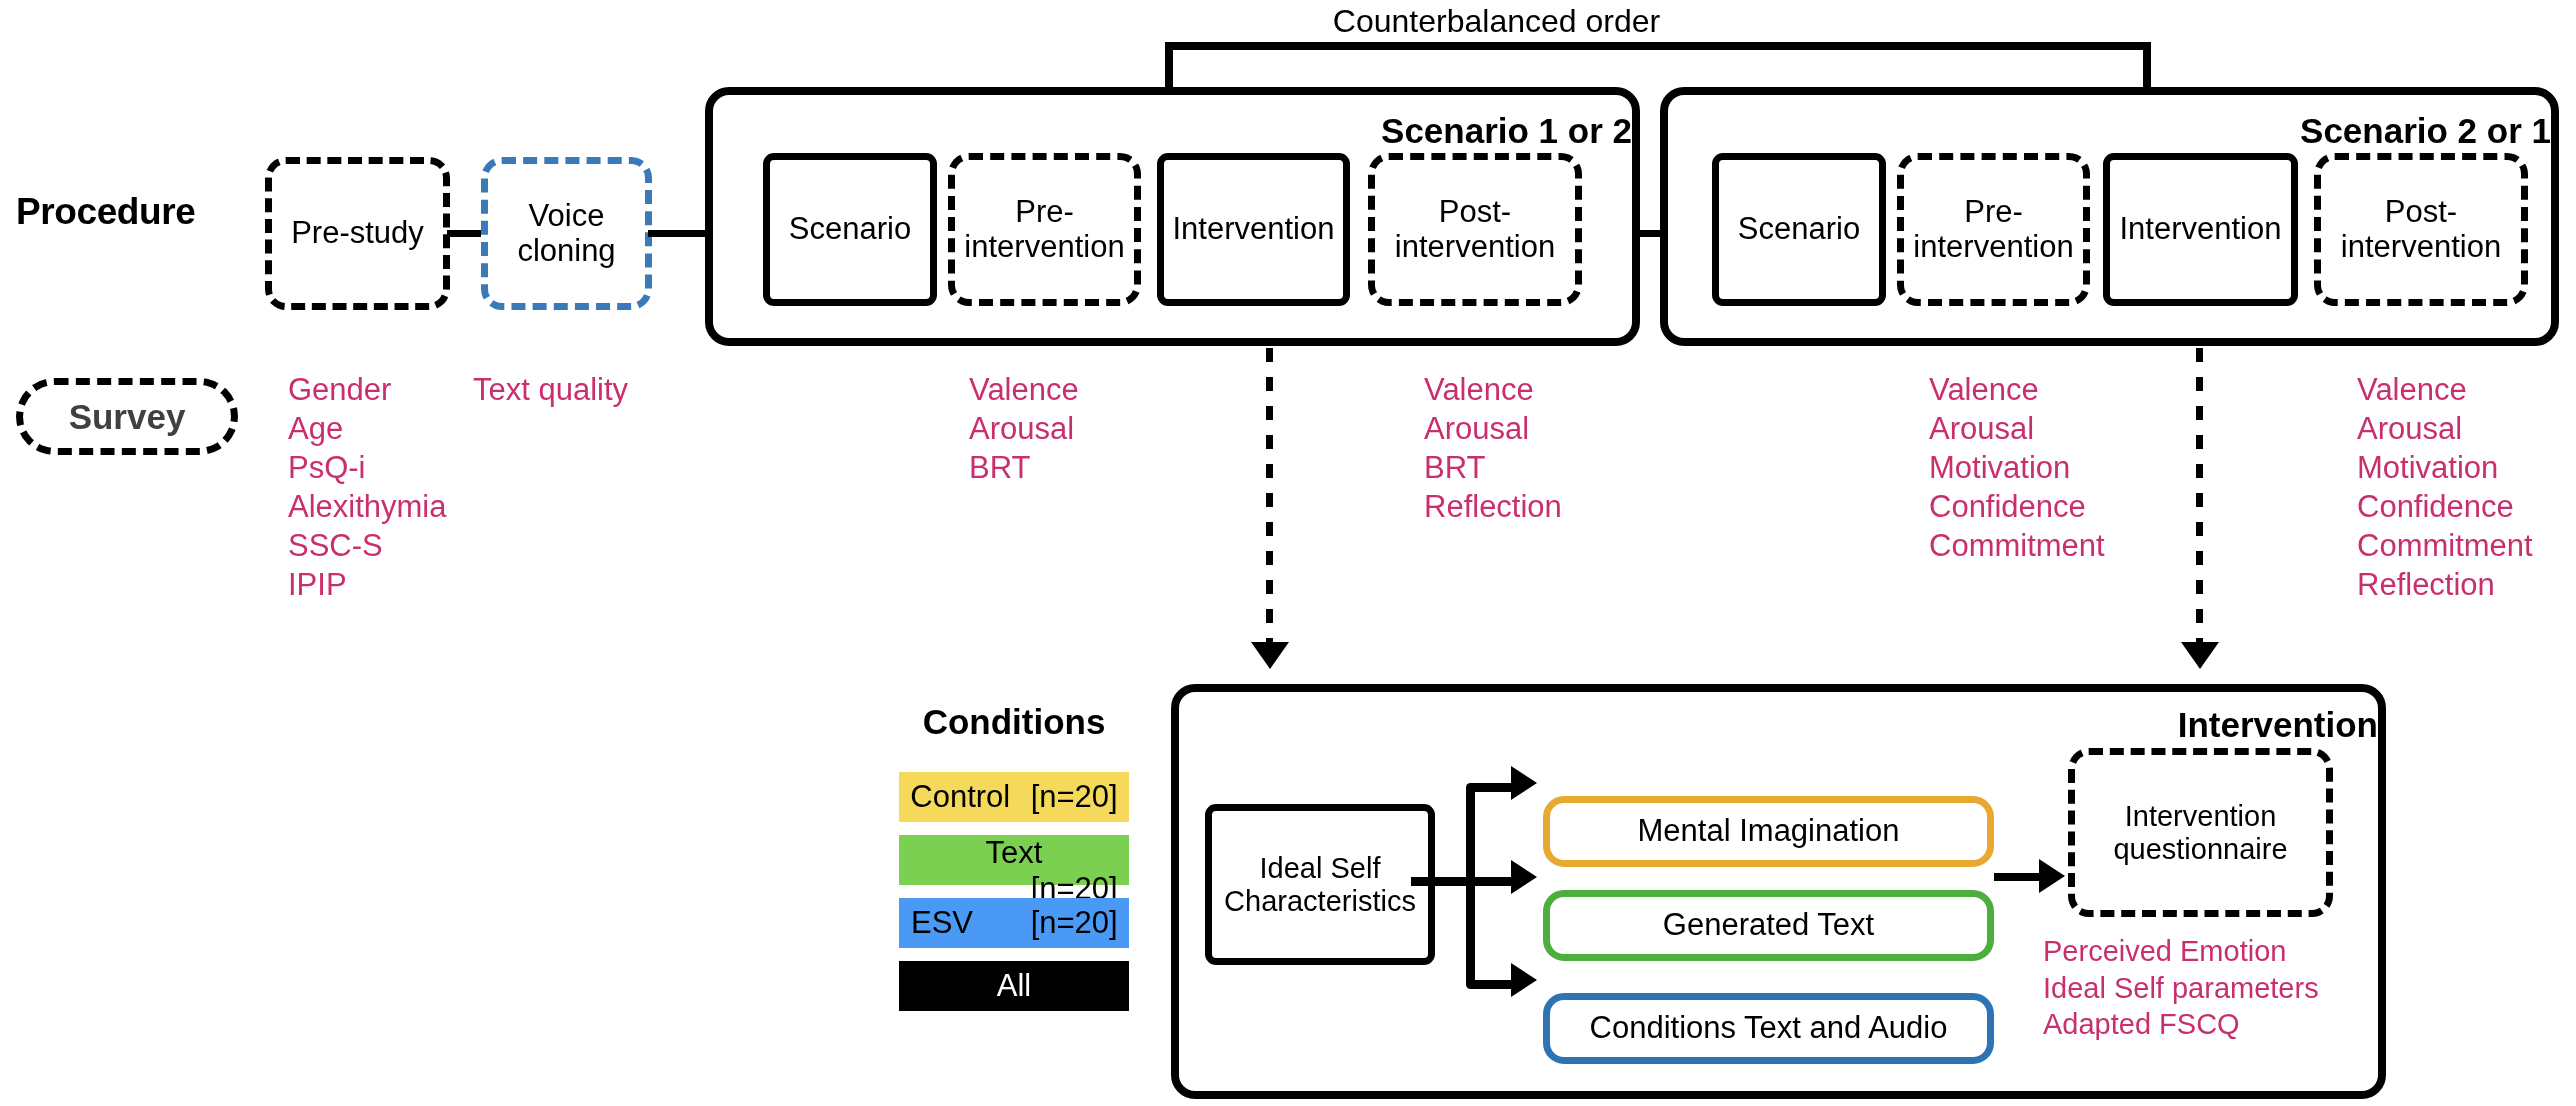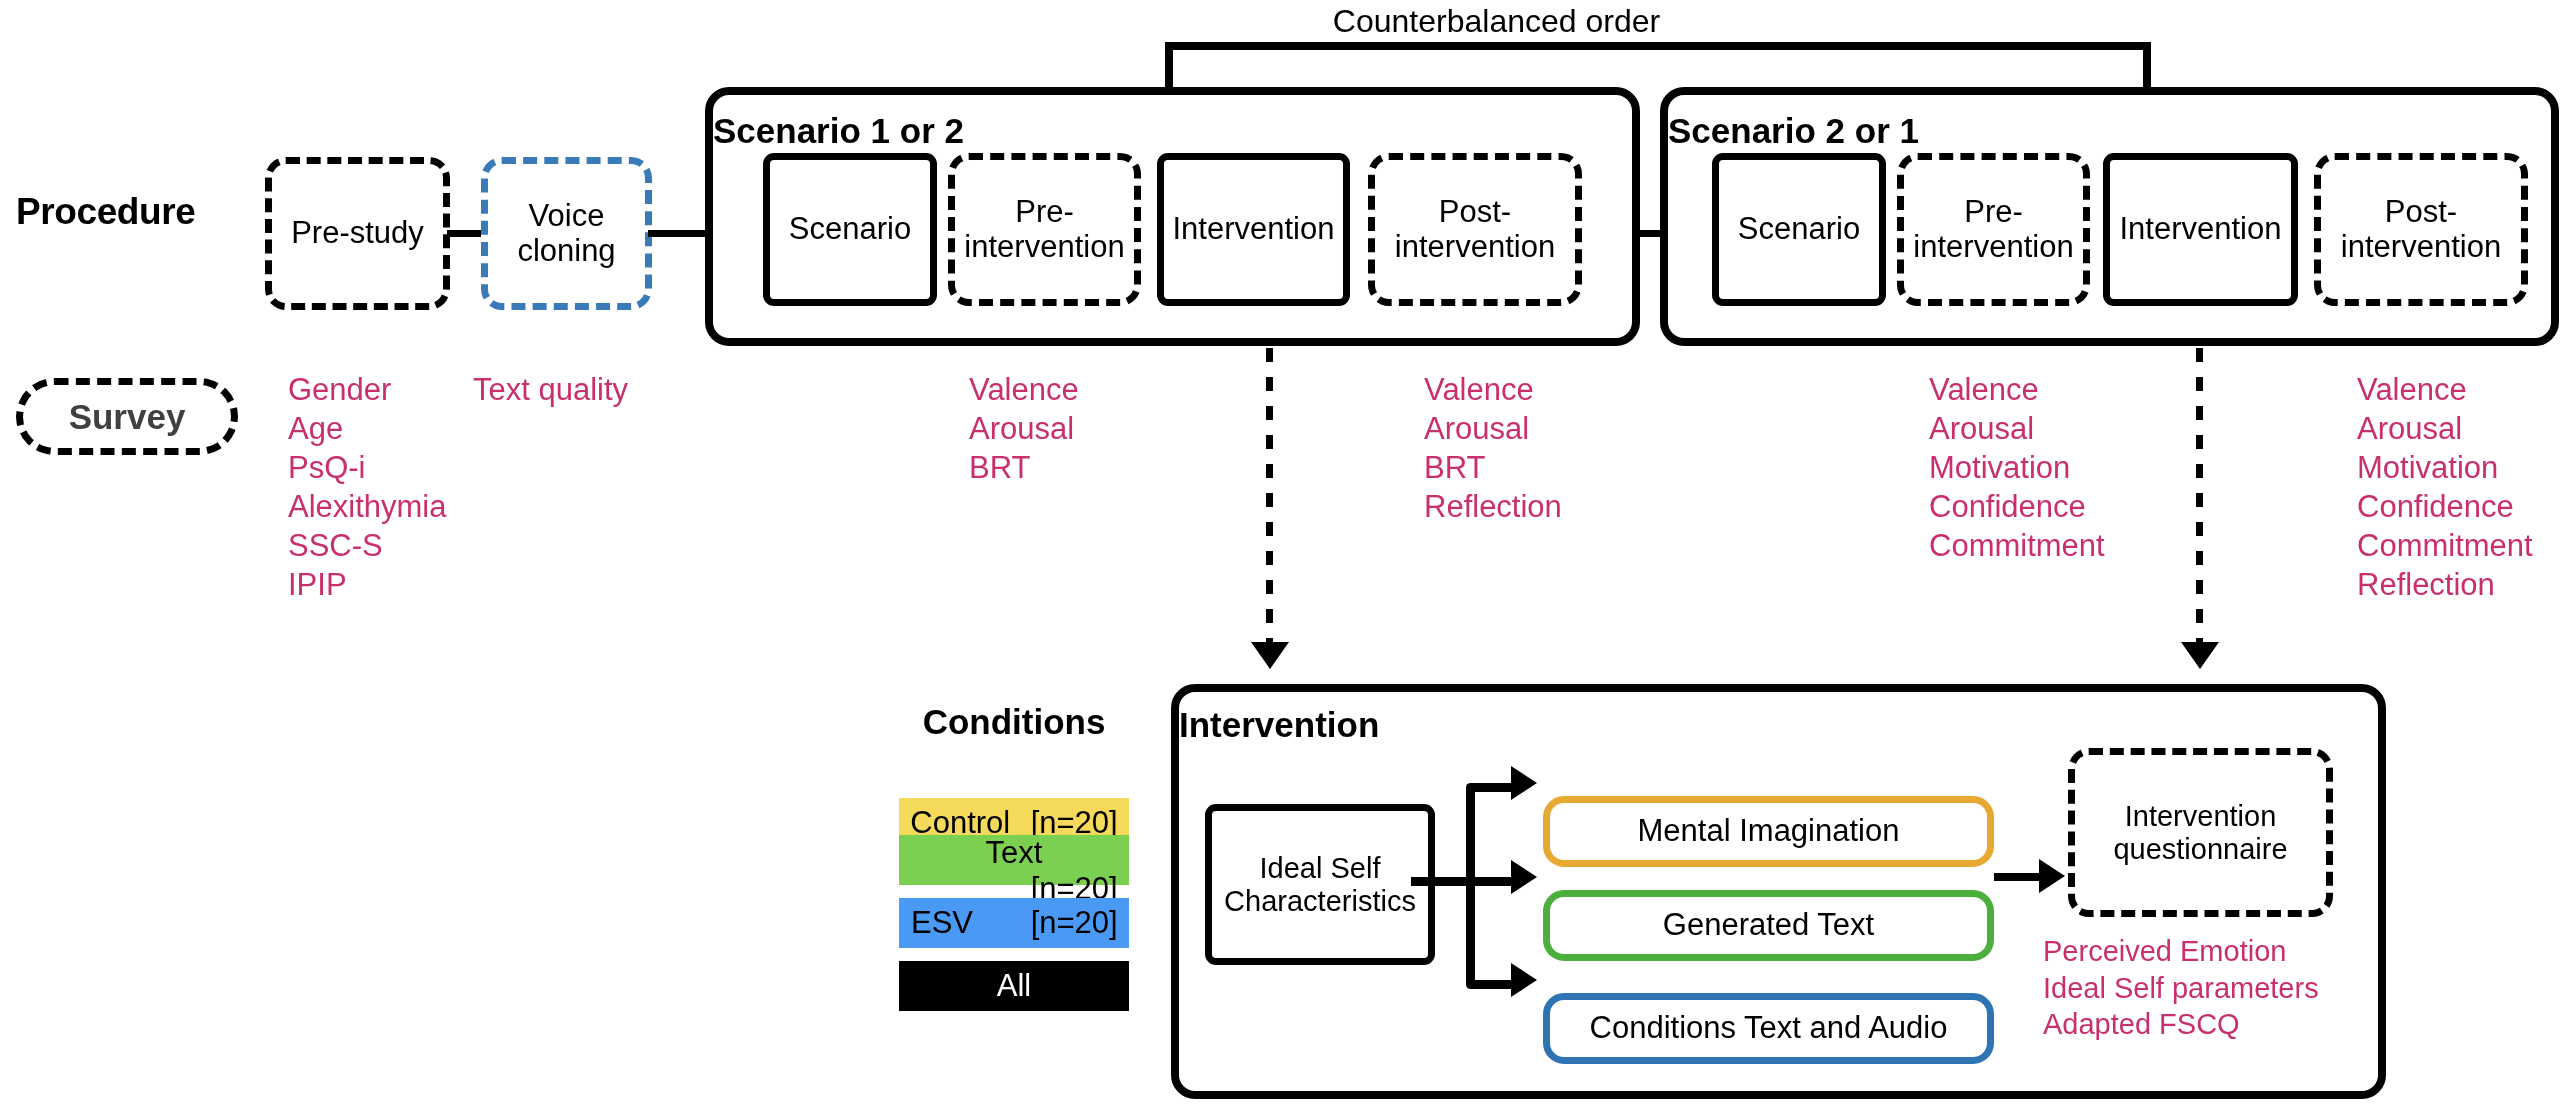--- a/index.html
+++ b/index.html
@@ -13,21 +13,21 @@
   .rowlabel{font-weight:bold;font-size:37px;color:#000;letter-spacing:-0.4px;}
 
   
   .solidbox{border:7.2px solid #000;border-radius:11px;background:#fff;}
   .dashbox{border:7.2px dashed #000;border-radius:21px;background:#fff;}
   .bluedash{border:7.2px dashed #3A7AB8;border-radius:21px;background:#fff;}
   .nodetext{font-size:31px;color:#000;}
 
   
   .panel{border:8px solid #000;border-radius:24px;background:#fff;}
-  .paneltitle{font-weight:bold;font-size:35px;color:#000;text-align:left;}
+  .paneltitle{font-weight:bold;font-size:35px;color:#000;text-align:right;}
 
   
   .hline{background:#000;height:7.2px;}
 
   
   .surveylist{color:#C92F6E;font-size:31px;line-height:1.26;white-space:pre-line;}
 
   
   .condtitle{font-weight:bold;font-size:35px;color:#000;text-align:center;}
   .condrow{display:flex;align-items:center;font-size:31px;color:#000;
@@ -132,21 +132,21 @@
   <div class="abs arrowhead-d" style="left:1.6px;top:294px;"></div>
 </div>
 
 <div class="abs" style="left:2179px;top:348px;width:42px;height:338px;">
   <div class="abs dasharrow" style="left:17px;top:0;height:298px;"></div>
   <div class="abs arrowhead-d" style="left:1.6px;top:294px;"></div>
 </div>
 
 <div class="abs condtitle" style="left:873px;top:702px;width:282px;">Conditions</div>
 
-<div class="abs condrow" style="left:899px;top:772px;width:230px;height:50px;background:#F5D95A;margin-top:26px;">
+<div class="abs condrow" style="left:899px;top:772px;width:230px;height:50px;background:#F5D95A;">
   <span class="nm">Control</span>
   <span class="nn">[n=20]</span>
 </div>
 
 <div class="abs condrow" style="left:899px;top:835px;width:230px;height:50px;background:#7BD052;flex-direction:column;">
   <span class="nm">Text</span>
   <span class="nn">[n=20]</span>
 </div>
 
 <div class="abs condrow" style="left:899px;top:898px;width:230px;height:50px;background:#4A9AF5;padding-left:12px;">

